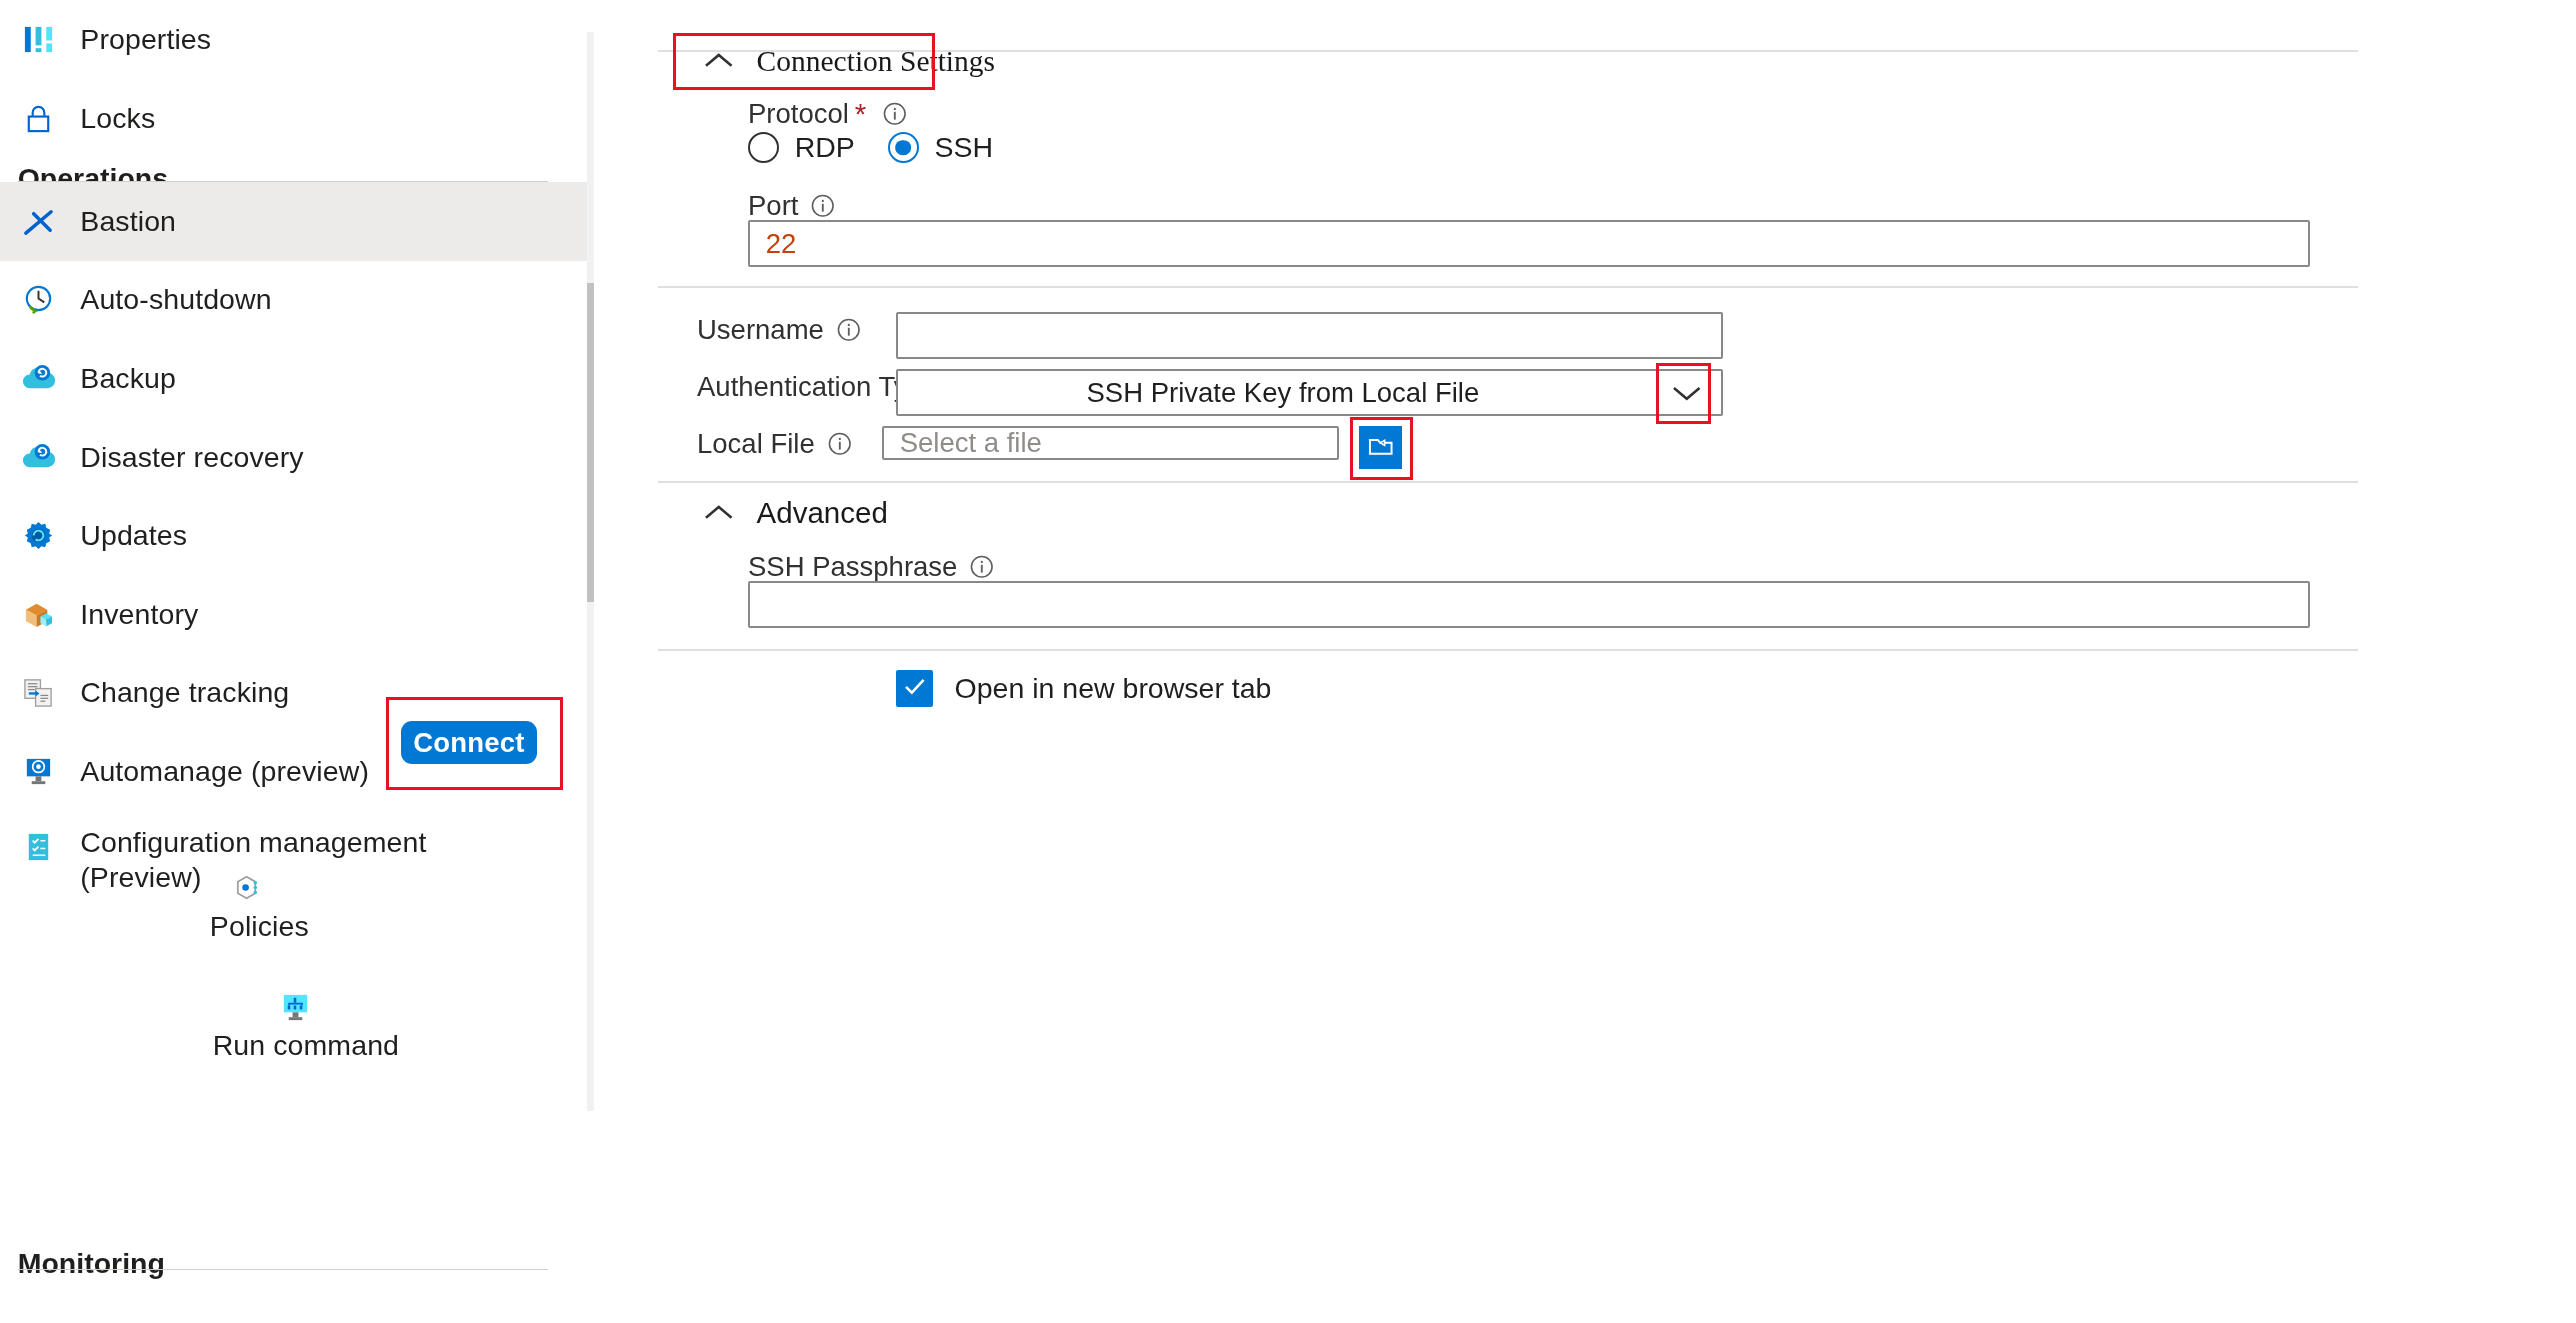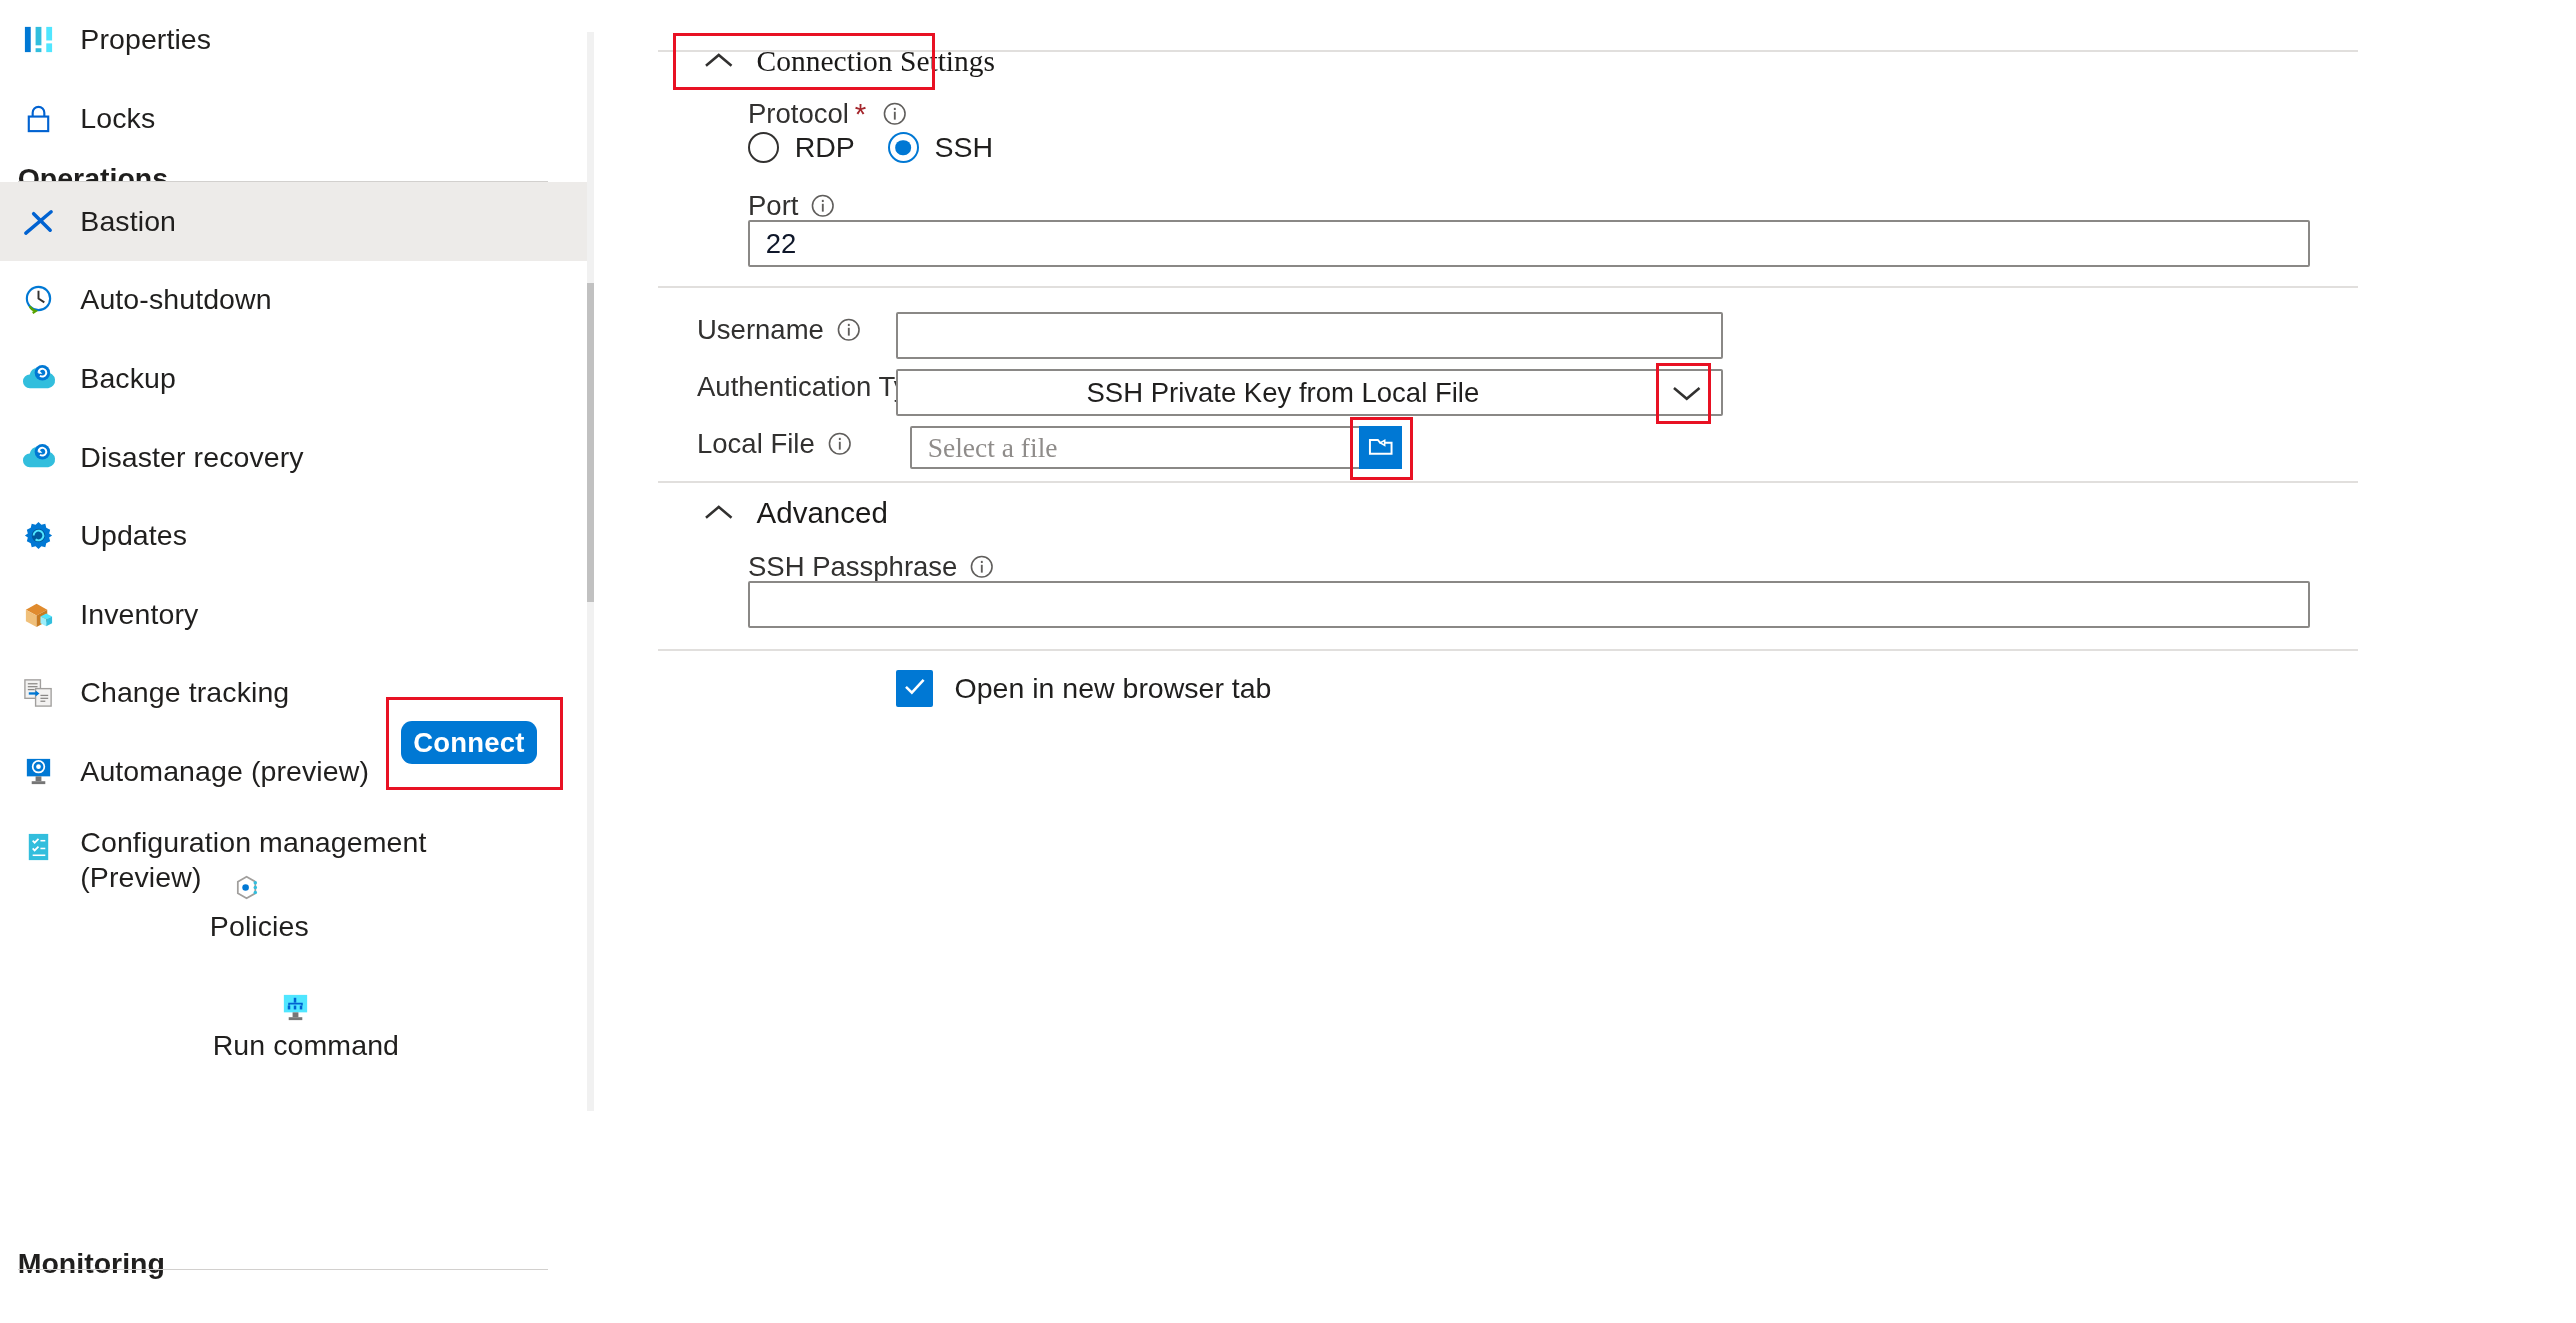--- a/index.html
+++ b/index.html
@@ -190,21 +190,21 @@
     color: #201f1e;
   }
 
   .txt-input {
     position: absolute;
     border: 2px solid #8a8886;
     background: #ffffff;
     box-sizing: border-box;
     font-family: "Liberation Sans", sans-serif;
     font-size: 27.5px;
-    color: #0f172a;
+    color: #c2410c;
     padding: 0 15.7px;
     outline: none;
     border-radius: 2px;
   }
   .txt-input::placeholder { color: #8f8c8a; opacity: 1; }
 
   .dd-wrap {
     position: absolute;
     display: flex;
     border: 2px solid #8a8886;
@@ -553,21 +553,21 @@
   <div class="fld-label" style="left:103px; top:428px;">
     <span>Local File</span>
     <span class="info-i">
       <svg width="25.5" height="25.5" viewBox="0 0 26 26">
         <circle cx="13" cy="13" r="10.5" fill="none" stroke="#605e5c" stroke-width="1.6"></circle>
         <rect x="12.1" y="11" width="1.9" height="8" fill="#605e5c"></rect>
         <rect x="12.1" y="7" width="1.9" height="2.2" fill="#605e5c"></rect>
       </svg>
     </span>
   </div>
-  <input class="txt-input" type="text" style="left: 316px; top: 426px; width: 457px; height: 43px; font-family: Liberation Serif, serif;" placeholder="Select a file">
+  <input class="txt-input" type="text" style="left: 288px; top: 426px; width: 457px; height: 34px;" placeholder="Select a file">
   <div class="folder-btn" style="left:765px; top:426px; width:43px; height:43px;">
     <span>
       <svg width="27.5" height="23.6" viewBox="0 0 28 24">
         <path d="M3 6 L11 6 L13.5 9 L25 9 L25 20 L3 20 Z" fill="none" stroke="#ffffff" stroke-width="2"></path>
         <path d="M13.5 9 L18 6.5 L18 11.5 Z" fill="#0078d4" stroke="#ffffff" stroke-width="1.6"></path>
       </svg>
     </span>
   </div>
   <div class="hl-red" style="left:756px; top:417px; width:63px; height:63px;"></div>
 

